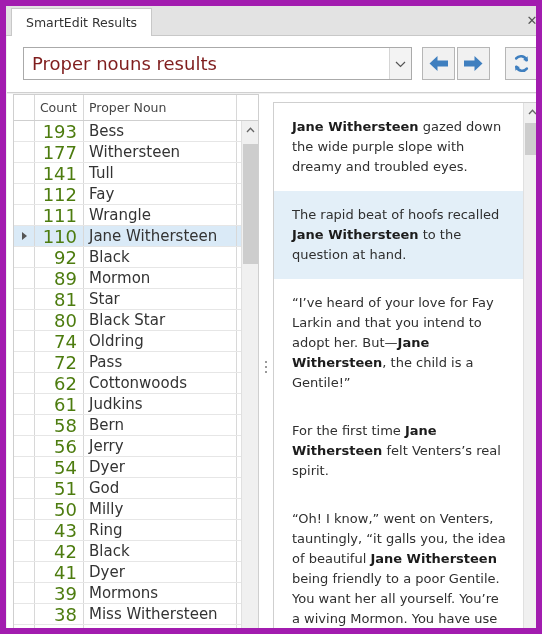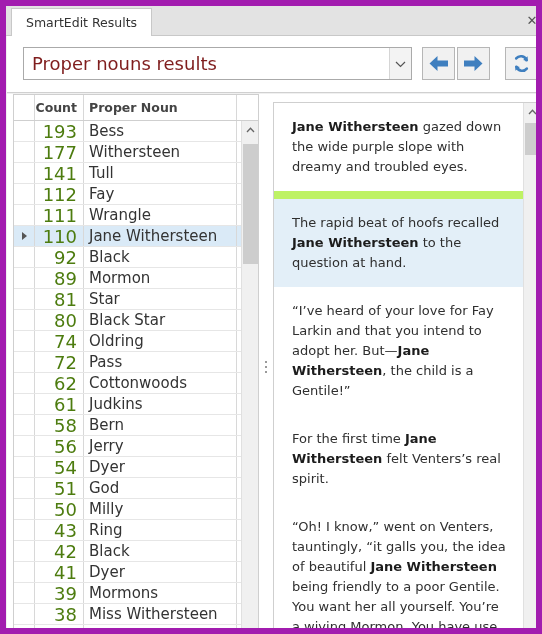--- a/index.html
+++ b/index.html
@@ -130,21 +130,20 @@
     display: flex;
   }
   .hc {
     display: flex;
     align-items: center;
     font-size: 12.5px;
     color: #444444;
     border-right: 1px solid #d8d8d8;
     height: 25px;
     cursor: default;
-    font-weight: bold;
   }
   .hc-sel   { width: 21px; }
   .hc-count { width: 49px; justify-content: flex-end; padding-right: 6px; }
   .hc-noun  { width: 153px; padding-left: 5px; }
 
   .grid-body {
     position: absolute;
     left: 0; top: 26px;
     width: 246px; height: 518px;
     overflow: hidden;
@@ -257,21 +256,21 @@
     width: 250px;
     padding: 0;
   }
   .para {
     padding: 14px 16px 14px 18px;
     font-size: 13px;
     line-height: 20px;
     color: #2f2f2f;
     background: #ffffff;
   }
-  .para.hl { background: #e3eff8; margin-top: 8px; }
+  .para.hl { background: #e3eff8; }
   .para b { font-weight: bold; color: #1c1c1c; }
 
   .pscroll {
     position: absolute;
     right: 0; top: 0;
     width: 17px; height: 543px;
     background: #f0f0f0;
     border-left: 1px solid #e0e0e0;
   }
 </style>

